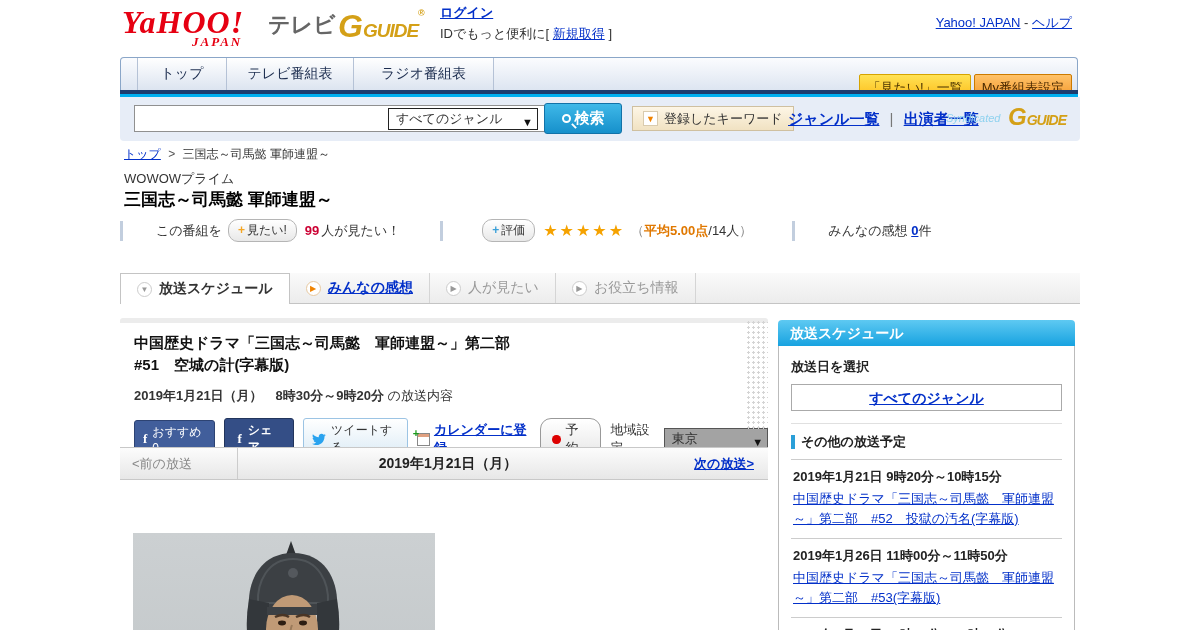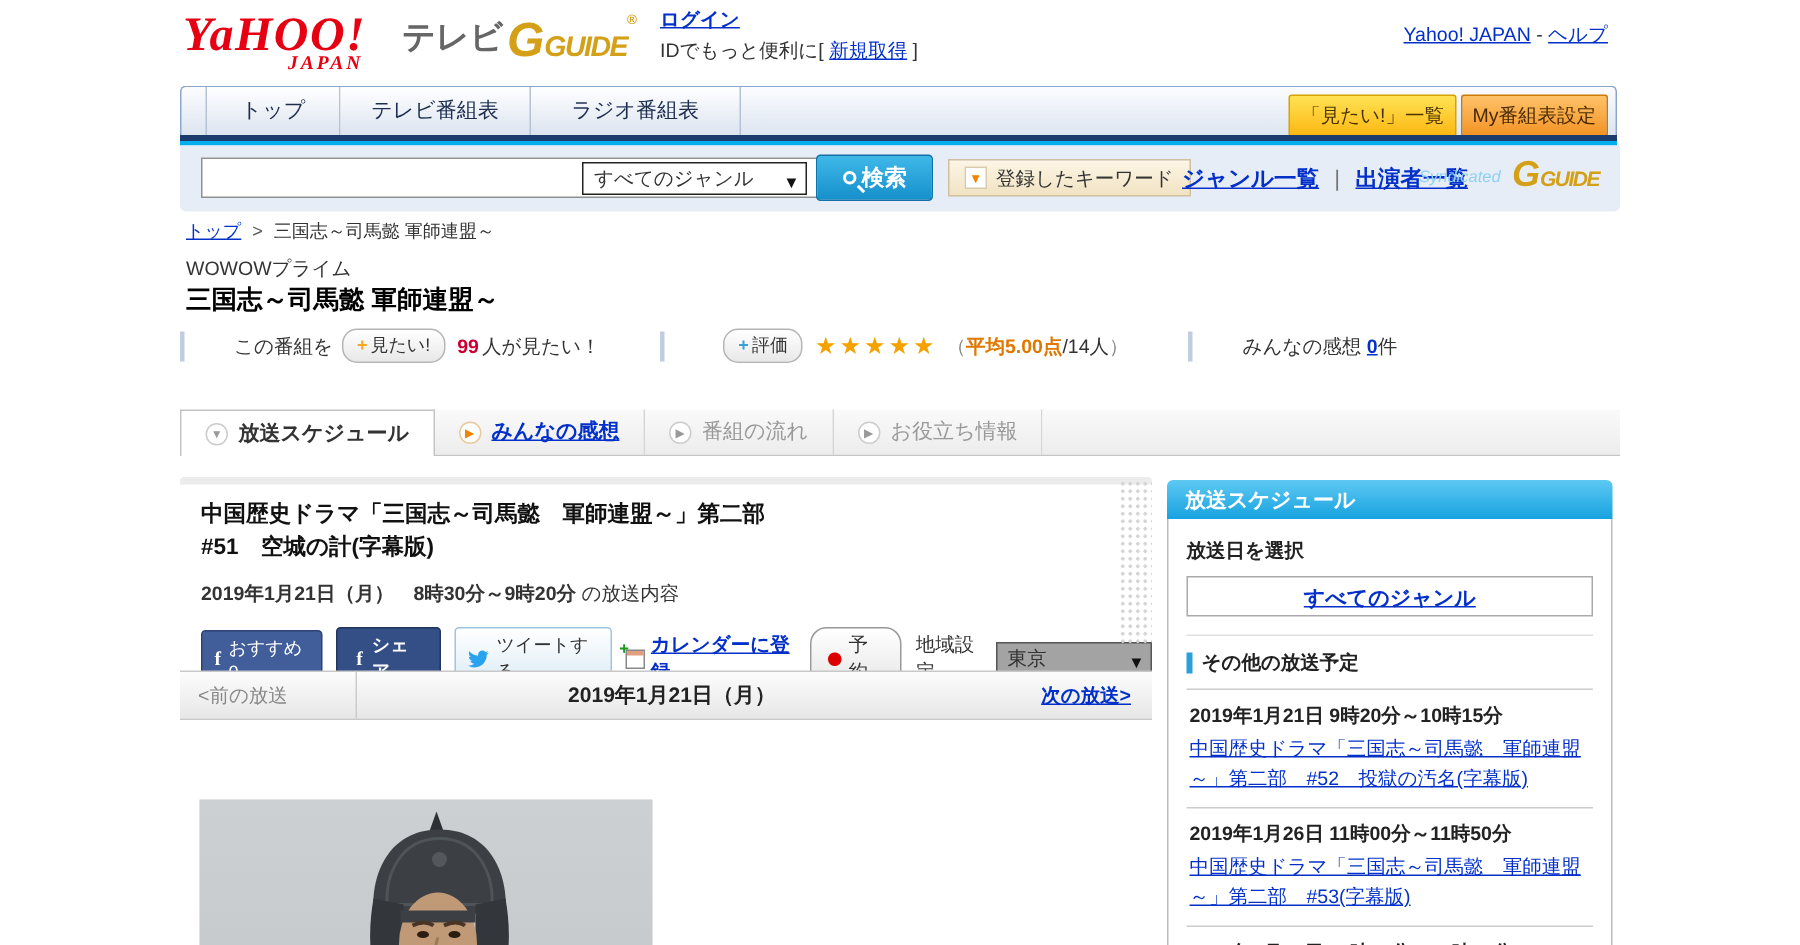--- a/index.html
+++ b/index.html
@@ -20,21 +20,21 @@
   .gg-r { font-size:9px; vertical-align:top; font-style:normal; }
   .login-box { position:absolute; left:320px; top:4px; font-size:13px; }
   .login-box .row2 { margin-top:3px; color:#333; }
   .hdr-right { position:absolute; right:8px; top:14px; font-size:13px; color:#333; }
 
   
   .nav { position:absolute; left:120px; top:57px; width:958px; height:33px; border:1px solid #8aa6c8; border-bottom:none; border-radius:4px 4px 0 0; background:linear-gradient(#fbfcfe,#dde5f1); }
   .nav-tabs { display:flex; height:100%; padding-left:16px; }
   .nav-tab { display:flex; align-items:center; justify-content:center; font-size:14px; color:#1c2d4f; border-right:1px solid #b5c2d6; background:linear-gradient(#ffffff,#dce4f0); cursor:pointer; }
   .nav-tab:first-child { border-left:1px solid #b5c2d6; }
-  .nav-right { position:absolute; right:5px; top:5px; display:flex; gap:3px; }
+  .nav-right { position:absolute; right:5px; top:16px; display:flex; gap:3px; }
   .btn-yellow { background:linear-gradient(#ffe254,#fcb813); border:1px solid #d6a300; color:#4a3300; font-size:13px; padding:4px 7px; border-radius:2px; cursor:pointer; }
   .btn-orange { background:linear-gradient(#ffc269,#f29324); border:1px solid #cc7a00; color:#4a2a00; font-size:13px; padding:4px 7px; border-radius:2px; cursor:pointer; }
   .line-navy { position:absolute; left:120px; top:90px; width:958px; height:4px; background:#1d3c6e; }
   .line-cyan { position:absolute; left:120px; top:94px; width:958px; height:3px; background:#00aeef; }
 
   
   .searchbar { position:absolute; left:120px; top:97px; width:960px; height:44px; background:#e7edf7; border-radius:0 0 4px 4px; }
   .search-input { position:absolute; left:14px; top:8px; width:424px; height:27px; background:#fff; border:1px solid #909090; cursor:text; }
   .genre-select { position:absolute; left:268px; top:11px; width:150px; height:22px; border:1px solid #222; background:#fff; font-size:13px; line-height:20px; padding:0 18px 0 7px; cursor:pointer; white-space:nowrap; overflow:hidden; }
   .genre-select .car { position:absolute; right:4px; top:3px; font-size:11px; color:#111; }
@@ -207,21 +207,21 @@
     <div class="tab active">
         <span class="ticon">▼</span>
         <span>放送スケジュール</span>
       </div>
     <div class="tab">
         <span class="ticon orange">▶</span>
         <span class="blnk">みんなの感想</span>
       </div>
     <div class="tab">
         <span class="ticon">▶</span>
-        <span>番組の流れ</span>
+        <span>人が見たい</span>
       </div>
     <div class="tab">
         <span class="ticon">▶</span>
         <span>お役立ち情報</span>
       </div>
     <div class="tab-fill"></div>
   </div>
 
   <div class="pblock">
     <div class="ptop"></div>

